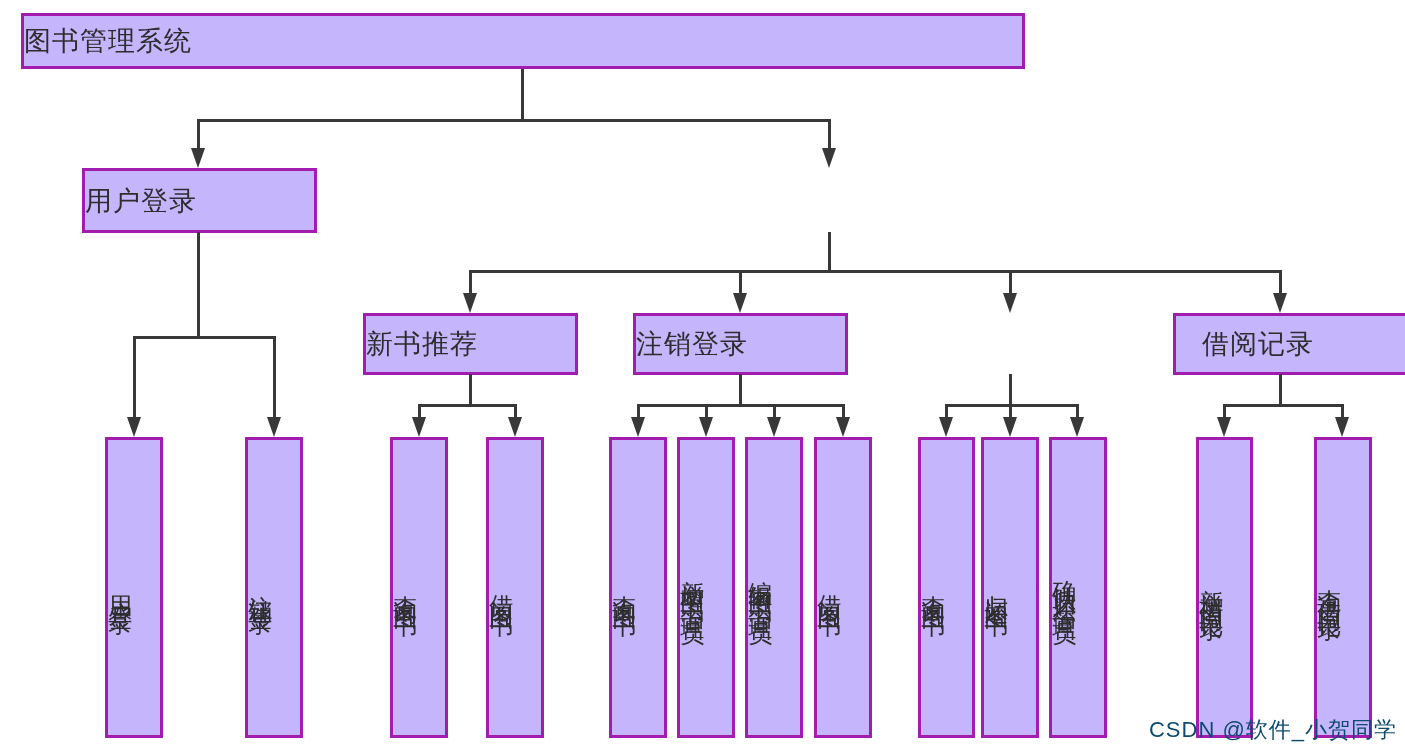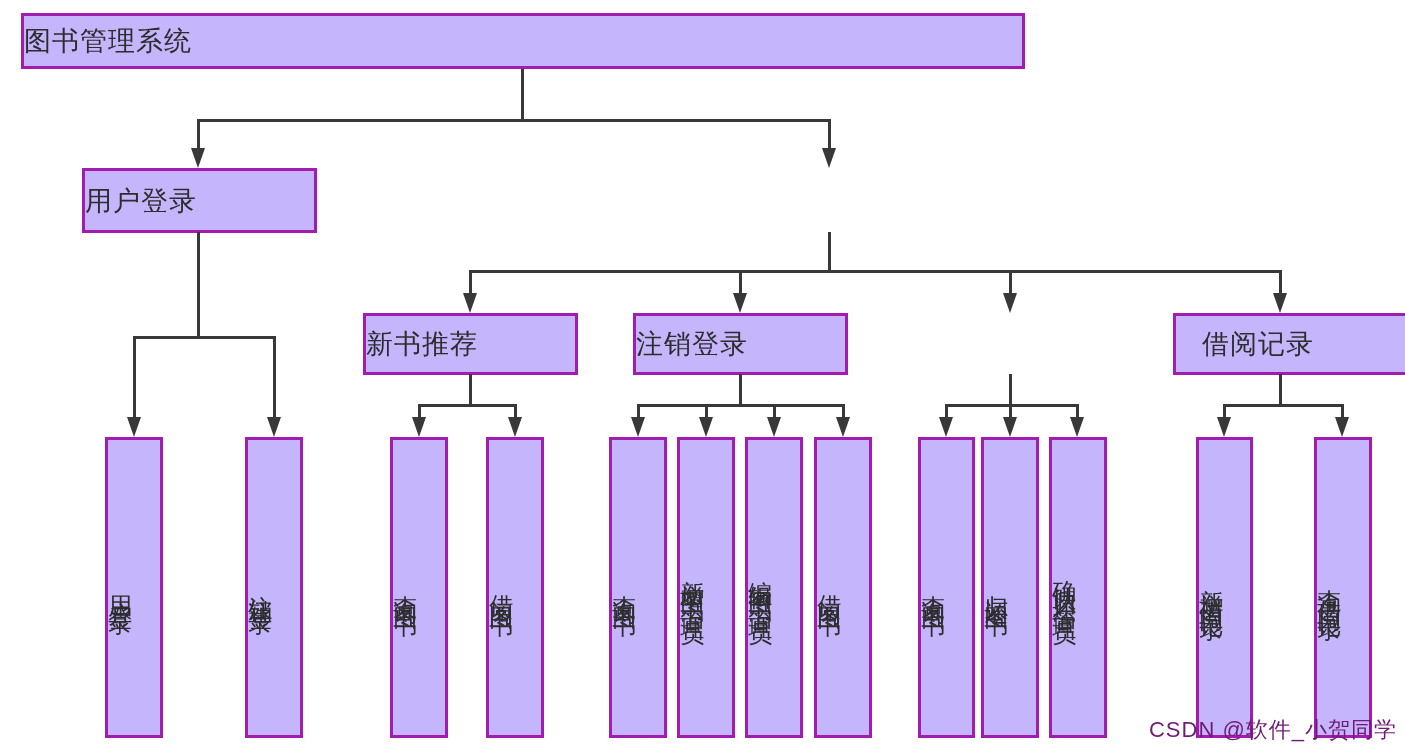--- a/index.html
+++ b/index.html
@@ -40,21 +40,21 @@
     border-left: 7px solid transparent;
     border-right: 7px solid transparent;
     border-top: 20px solid #383838;
   }
   .watermark {
     position: absolute;
     right: 8px;
     bottom: 2px;
     font-size: 22px;
     letter-spacing: 1px;
-    color: #701a75;
+    color: #0c4a6e;
   }
 </style>
 </head>
 <body>
 
 <div class="stage">
 
   <div class="node hnode" style="left:21px; top:13px; width:1004px; height:56px;">
     <span>图书管理系统</span>
   </div>

